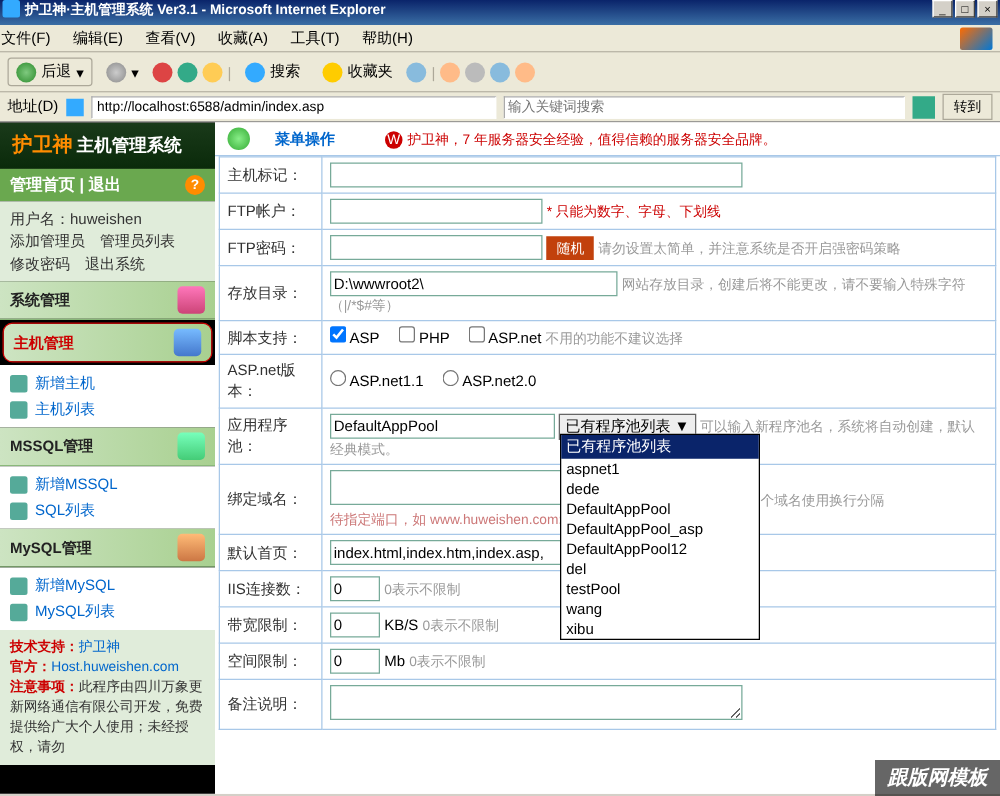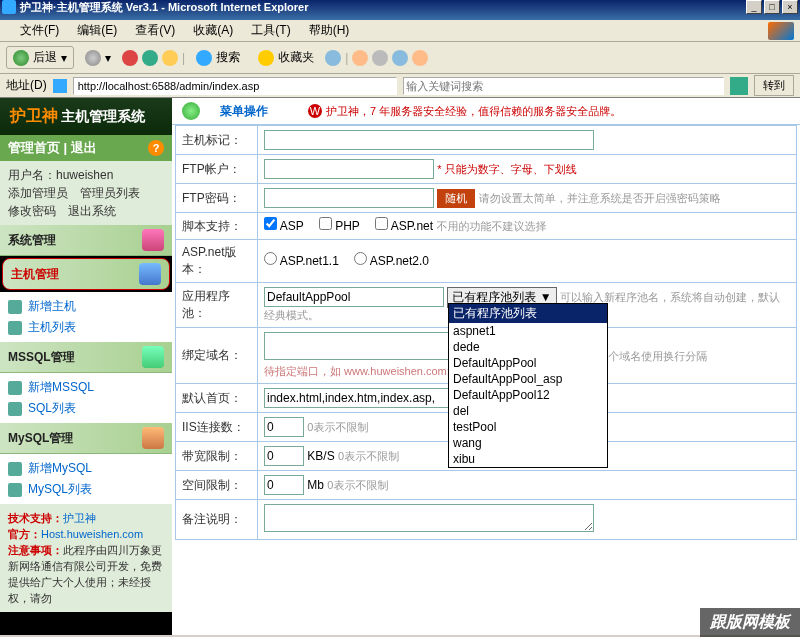--- a/index.html
+++ b/index.html
@@ -1,21 +1,21 @@
 <!DOCTYPE html>
 <html><head>
 <meta charset="utf-8">
 <style>
 *{box-sizing:border-box;margin:0;padding:0}
 body{font-family:"Microsoft YaHei",Tahoma,Arial,sans-serif;font-size:12px;background:#d4d0c8;width:800px;height:637px;overflow:hidden;position:relative}
 .titlebar{background:linear-gradient(#0a246a,#3a6ea5);color:#fff;height:20px;display:flex;padding:0 2px}
 .titlebar .tb-title{flex:1;padding-left:4px;font-size:11px;font-weight:bold}
 .titlebar .wbtns{display:flex;gap:2px}
 .titlebar .wbtn{width:16px;height:14px;background:#d4d0c8;border:1px solid #fff;border-right-color:#404040;border-bottom-color:#404040;font-size:9px;text-align:center;line-height:12px;color:#000}
-.menubar{background:#ece9d8;height:22px;display:flex;align-items:center;padding:0 20px;gap:18px;border-bottom:1px solid #aca899}
+.menubar{background:#ece9d8;height:22px;display:flex;align-items:center;padding:0 1px;gap:18px;border-bottom:1px solid #aca899}
 .menubar .logo{position:absolute;right:6px;width:26px;height:18px;background:linear-gradient(135deg,#ff6b00,#0078d7);border-radius:2px}
 .toolbar{background:#ece9d8;height:32px;display:flex;align-items:center;padding:0 6px;gap:4px;border-bottom:1px solid #aca899}
 .tbtn{display:flex;align-items:center;gap:4px;padding:2px 6px;border:1px solid transparent;border-radius:3px}
 .tbtn.bordered{border-color:#aca899}
 .icn{width:16px;height:16px;display:inline-block;border-radius:50%}
 .icn.back{background:radial-gradient(#7fc97f,#2a8a2a)}
 .icn.fwd{background:radial-gradient(#ccc,#888)}
 .icn.stop{background:#d44}
 .icn.refr{background:#3a8}
 .icn.home{background:#fc5}
@@ -212,20 +212,24 @@
           </tr>
       <tr>
             <td class="lbl">FTP帐户：</td>
             <td><input type="text" style="width: 170px;"> <span class="hint" style="color:#c00">* 只能为数字、字母、下划线</span></td>
           </tr>
       <tr>
             <td class="lbl">FTP密码：</td>
             <td><input type="text" style="width: 170px;"> <button class="btn-o">随机</button> <span class="hint">请勿设置太简单，并注意系统是否开启强密码策略</span></td>
           </tr>
       <tr>
+            <td class="lbl">存放目录：</td>
+            <td><input type="text" style="width: 230px;" value="D:\wwwroot2\"> <span class="hint">网站存放目录，创建后将不能更改，请不要输入特殊字符（|/*$#等）</span></td>
+          </tr>
+      <tr>
             <td class="lbl">脚本支持：</td>
             <td>
         <input type="checkbox" checked="" style=""> <span>ASP</span>　
         <input type="checkbox" style=""> <span>PHP</span>　
         <input type="checkbox" style=""> <span>ASP.net</span>
         <span class="hint">不用的功能不建议选择</span>
       </td>
           </tr>
       <tr>
             <td class="lbl">ASP.net版本：</td>

